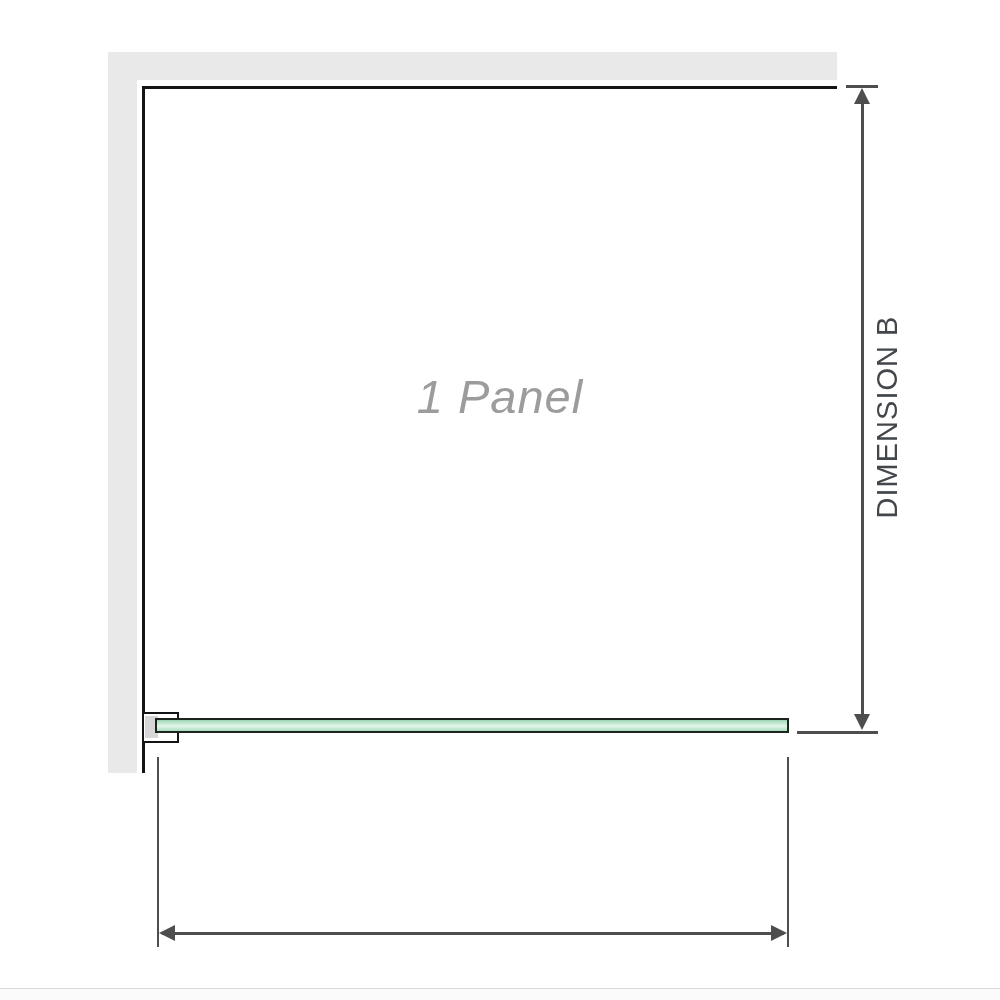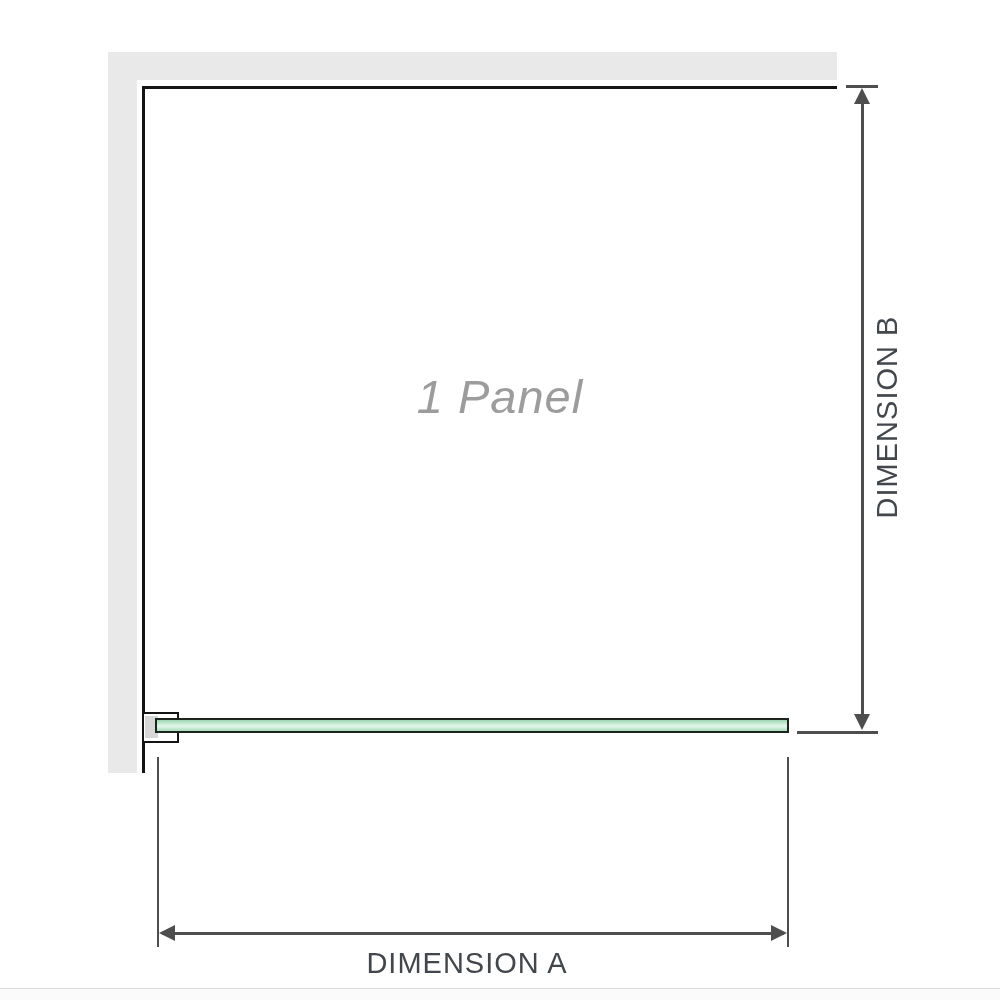--- a/index.html
+++ b/index.html
@@ -91,18 +91,17 @@
   <div class="abs dimb-line"></div>
   <div class="abs arrow dimb-arrow-up"></div>
   <div class="abs arrow dimb-arrow-down"></div>
   <div class="abs dimb-label">DIMENSION B</div>
 
   <div class="abs dima-ext-left"></div>
   <div class="abs dima-ext-right"></div>
   <div class="abs dima-line"></div>
   <div class="abs arrow dima-arrow-left"></div>
   <div class="abs arrow dima-arrow-right"></div>
-  <div class="abs dima-label">DIMENSION A</div>
 
   <div class="abs footer-divider"></div>
   <div class="abs footer-strip"></div>
 
 </div>
 
 </body></html>

